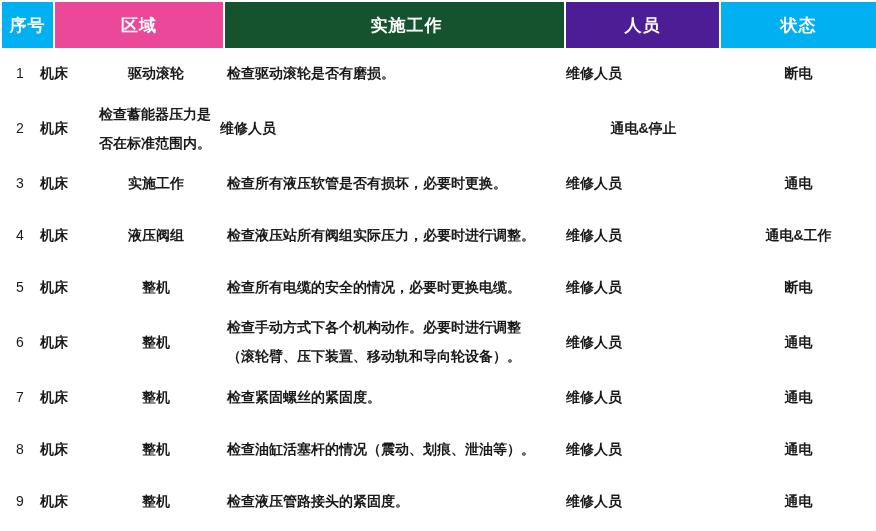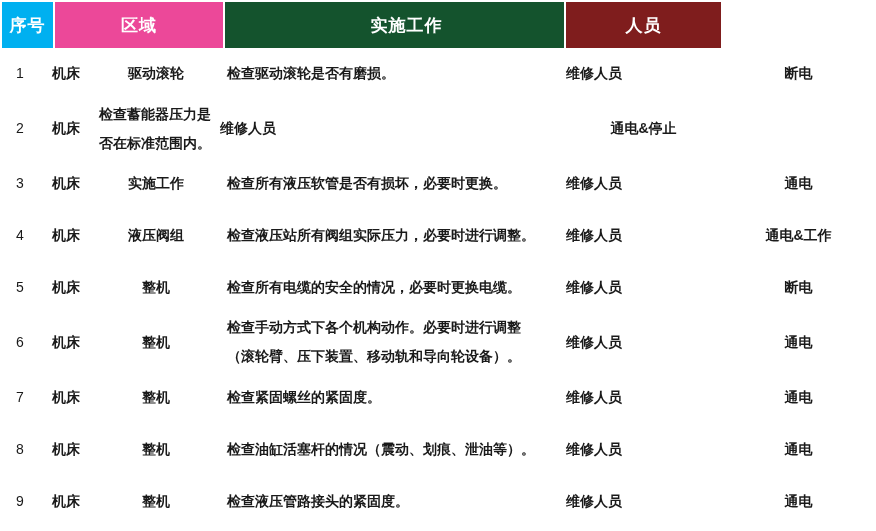--- a/index.html
+++ b/index.html
@@ -30,36 +30,37 @@
   
   .tbody { height: 479px; display: flex; flex-direction: column; }
   .tr {
     flex: 1;
     display: grid; grid-template-columns: 40px 52px 128px 346px 155px 155px;
     align-items: center;
     background: #ffffff;
   }
   .td { font-size: 14px; line-height: 29px; }
   .c-num    { text-align: center; font-weight: 400; }
-  .c-amain  { text-align: center; font-weight: 600; }
+  .c-amain  { text-align: left; font-weight: 600; }
   .c-asub   { text-align: center; font-weight: 600; }
   .c-work   { text-align: left; padding-left: 7px; font-weight: 600; white-space: pre-line; }
   .c-person { text-align: left; font-weight: 600; }
   .c-status { text-align: center; font-weight: 600; }
 </style>
 </head>
 <body style="color: rgb(26, 26, 26);">
 
 <div class="maint-table">
 
   <div class="thead">
     <div class="th" style="background: rgb(0, 176, 240);">序号</div>
     <div class="th" style="background: #ec4899;">区域</div>
     <div class="th" style="background: #14532d; padding-left: 24px;">实施工作</div>
-    <div class="th" style="background: #7f1d1d;">人员</div>
+    <div class="th" style="background: #4c1d95;">人员</div>
+    <div class="th" style="background: rgb(0, 176, 240);">状态</div>
   </div>
 
   <div class="tbody">
   <div class="tr">
     <div class="td c-num">1</div>
     <div class="td c-amain">机床</div>
     <div class="td c-asub">驱动滚轮</div>
     <div class="td c-work">检查驱动滚轮是否有磨损。</div>
     <div class="td c-person">维修人员</div>
     <div class="td c-status">断电</div>

